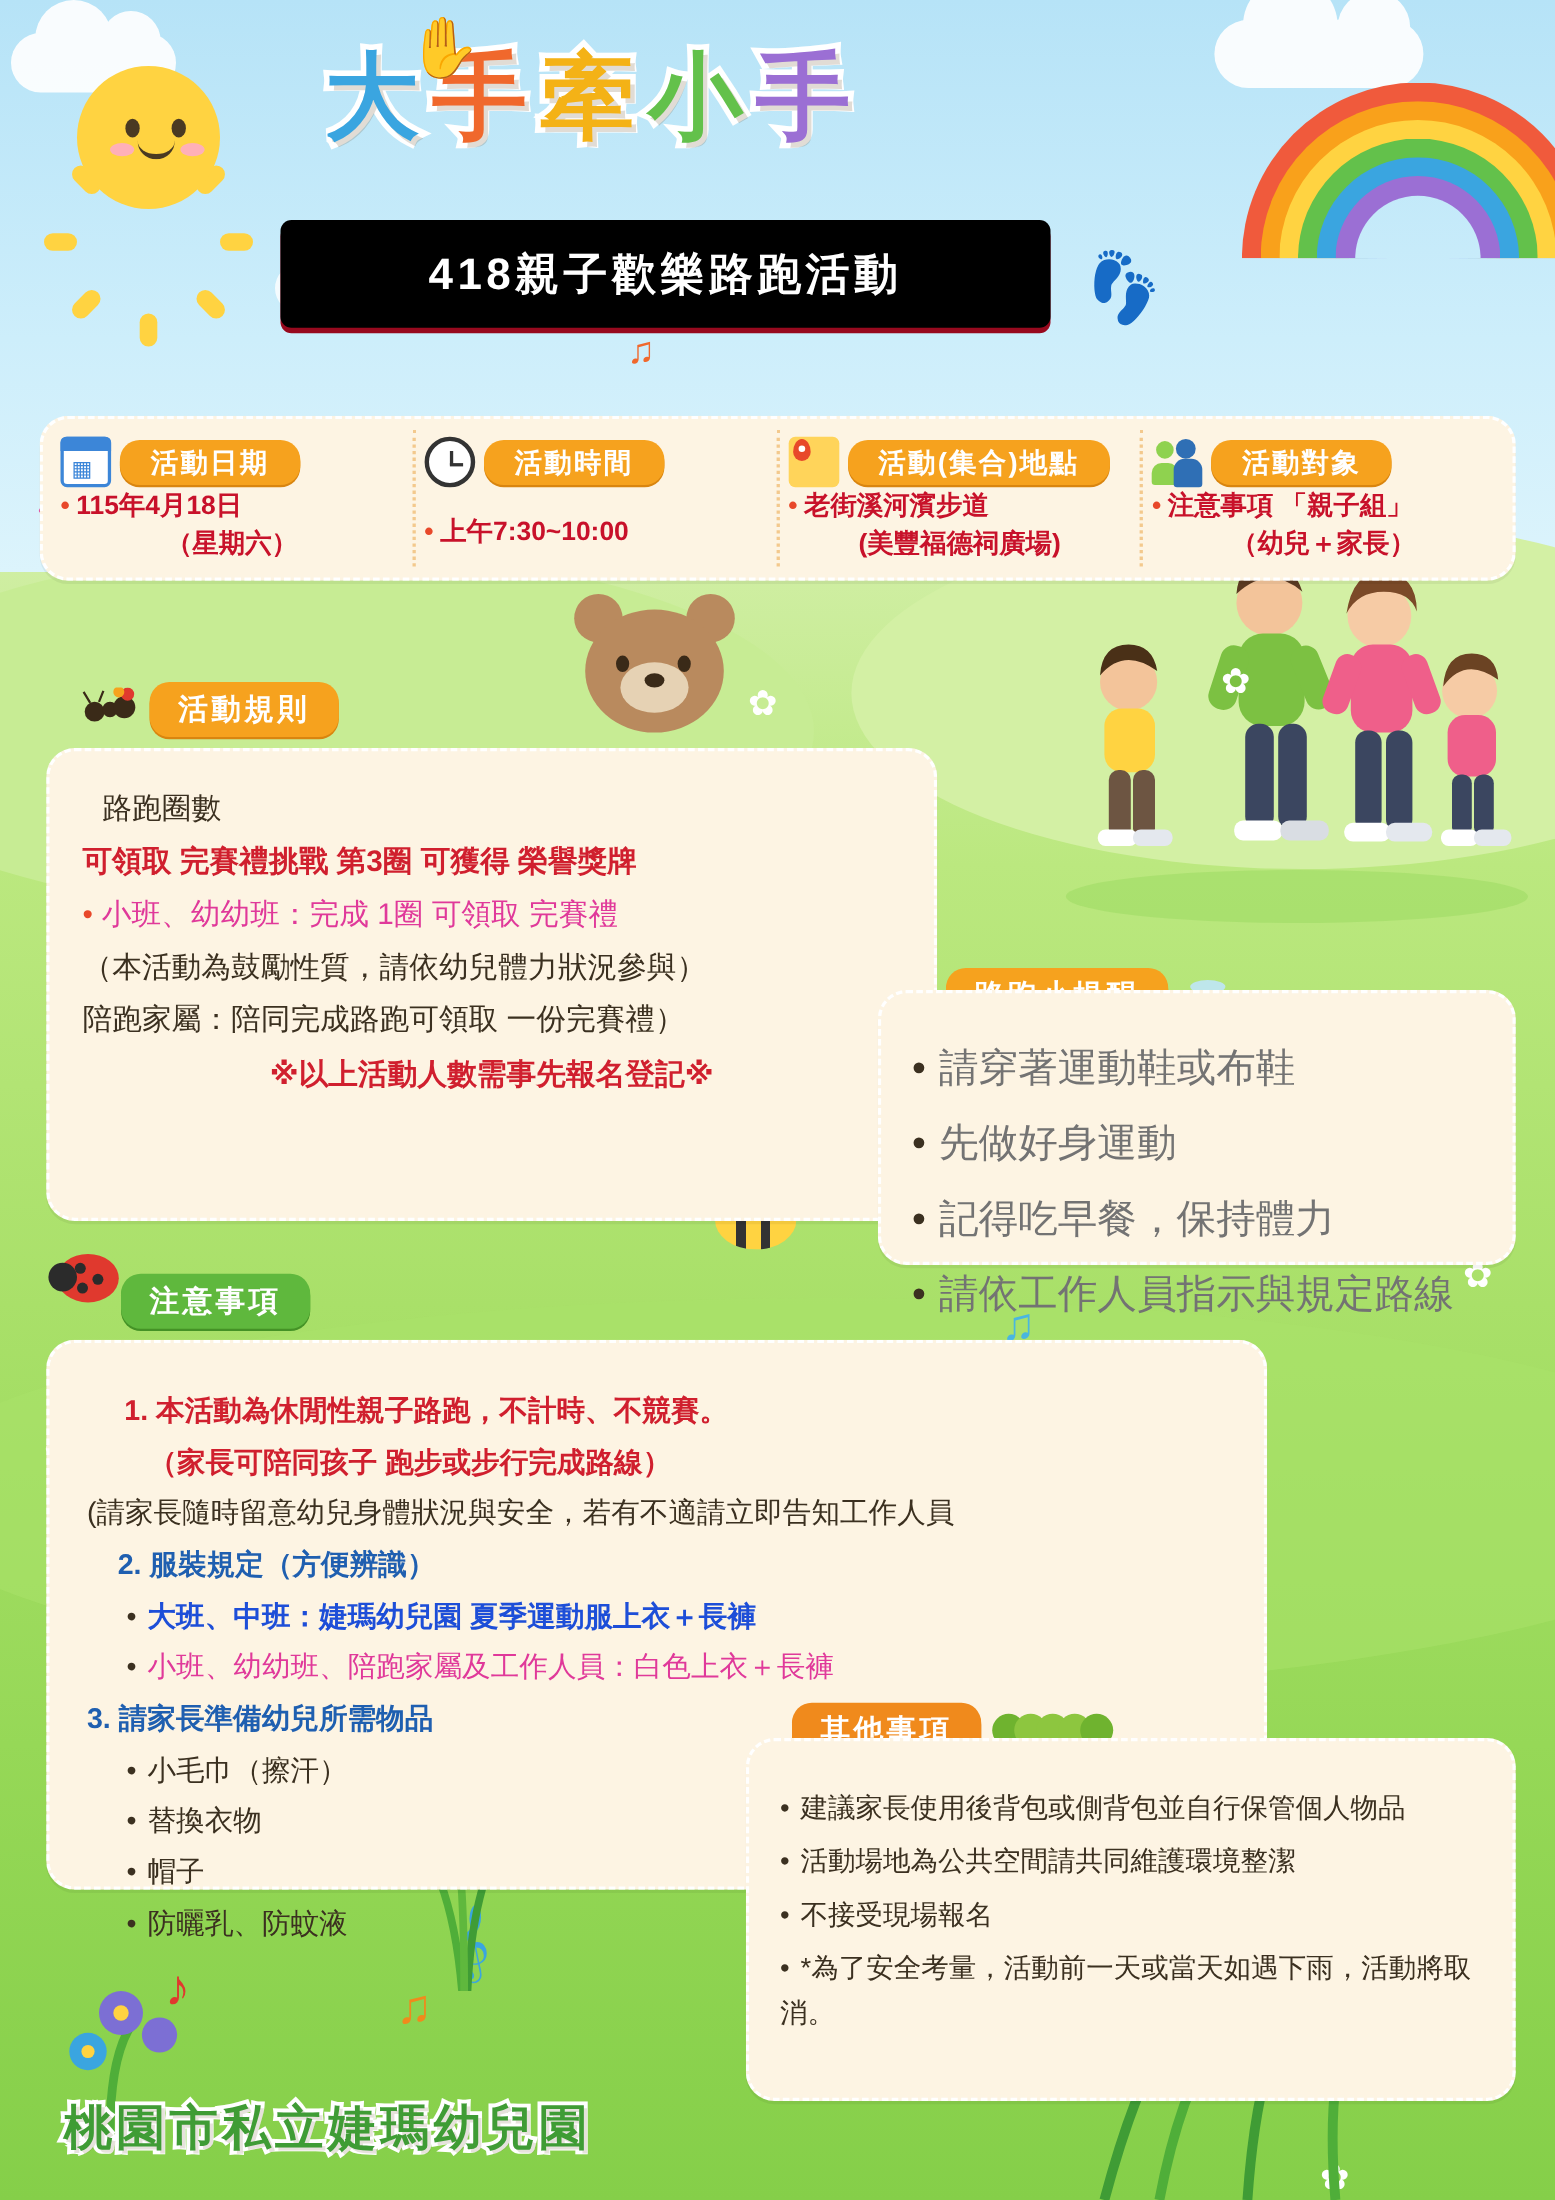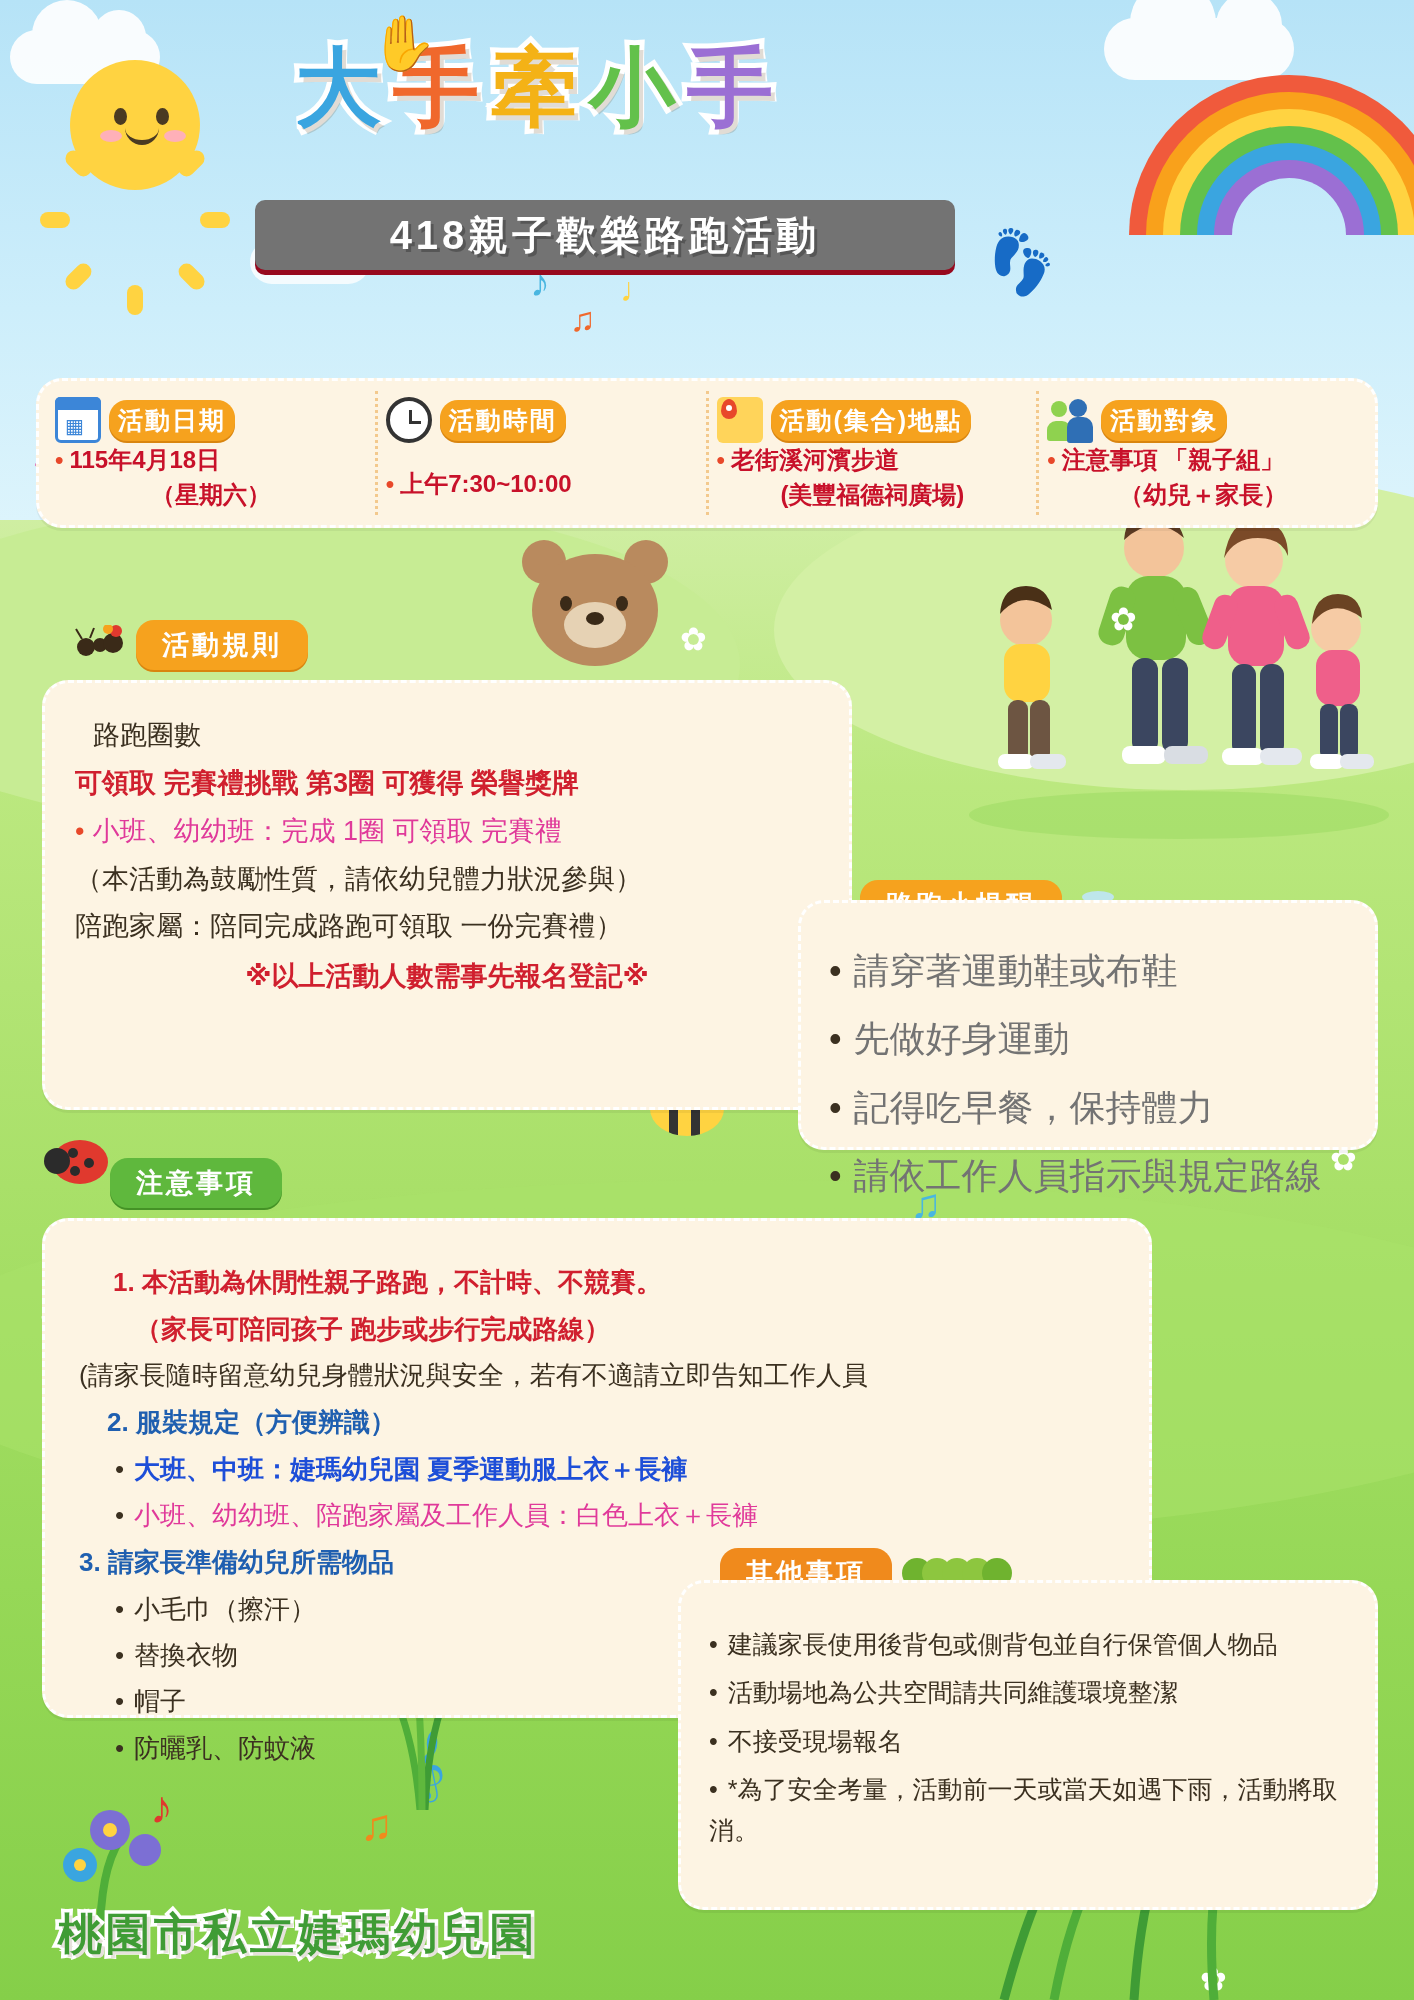--- a/index.html
+++ b/index.html
@@ -92,43 +92,43 @@
   .main-title {
     font-size:86px; font-weight:bold; letter-spacing:12px;
     -webkit-text-stroke: 10px #ffffff;
     paint-order: stroke fill;
     text-shadow: 4px 5px 0 rgba(90,60,20,.18);
     white-space:nowrap;
   }
   .mt1{color:#3aa5e0;} .mt2{color:#f0682c;} .mt3{color:#f4b216;} .mt4{color:#63c14b;} .mt5{color:#9b6fd4;}
 
   .banner {
-    position:absolute; left:255px; top:200px; width:700px; height:70px;
-    background:#737373; border-radius:10px;
+    position:absolute; left:255px; top:200px; width:700px; height:98px;
+    background:#000000; border-radius:10px;
     box-shadow: 0 5px 0 #97091e;
     display:flex; align-items:center; justify-content:center;
   }
   .banner-text{
     color:#ffffff; font-size:40px; font-weight:bold; letter-spacing:4px;
     text-shadow: 3px 3px 0 rgba(0,0,0,.25);
     white-space:nowrap;
   }
   .banner:before, .banner:after{
     content:""; position:absolute; top:14px; width:60px; height:82px; background:#a40d22; z-index:-1;
   }
   .banner:before{ left:-52px; clip-path: polygon(0 0,100% 14%,100% 86%,0 100%,18% 50%);}
   .banner:after{ right:-52px; clip-path: polygon(100% 0,0 14%,0 86%,100% 100%,82% 50%);}
 
   
   #info-strip { left:36px; top:378px; width:1342px; height:150px; padding:10px 8px; }
   .info-row { display:flex; height:100%; }
   .info-cell { flex:1; position:relative; padding:6px 8px; border-right:3px dotted #f3c98d; }
   .info-cell:last-child{ border-right:none; }
   .info-head { display:flex; align-items:center; gap:8px; }
-  .info-head .lbl { font-size:25px; padding:4px 9px; letter-spacing:2px;text-align:center;}
+  .info-head .lbl { font-size:25px; padding:4px 28px; letter-spacing:2px;text-align:center;}
   .info-body { font-size:24px; color:#c8112a; font-weight:bold; line-height:1.45; }
   .info-body .sub { color:#c8112a; display:block; text-align:center;}
   .bullet-dot:before{ content:"•"; color:#e8482a; margin-right:6px; }
 
   
   .ico { width:46px; height:46px; position:relative; flex:0 0 46px;}
   .ico-cal { background:#fff; border:3px solid #3c86d8; border-radius:6px;}
   .ico-cal:before{ content:""; position:absolute; left:-3px; right:-3px; top:-3px; height:13px; background:#3c86d8; border-radius:5px 5px 0 0;}
   .ico-cal:after{ content:"▦"; position:absolute; left:7px; top:14px; font-size:20px; color:#3c86d8;}
   .ico-clock { background:#fff; border:4px solid #333; border-radius:50%;}

